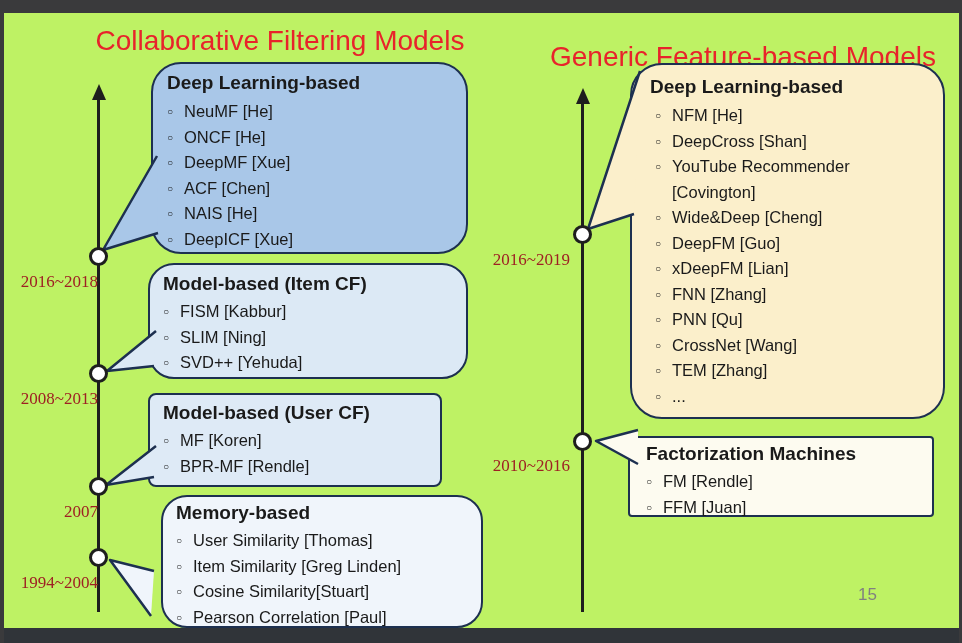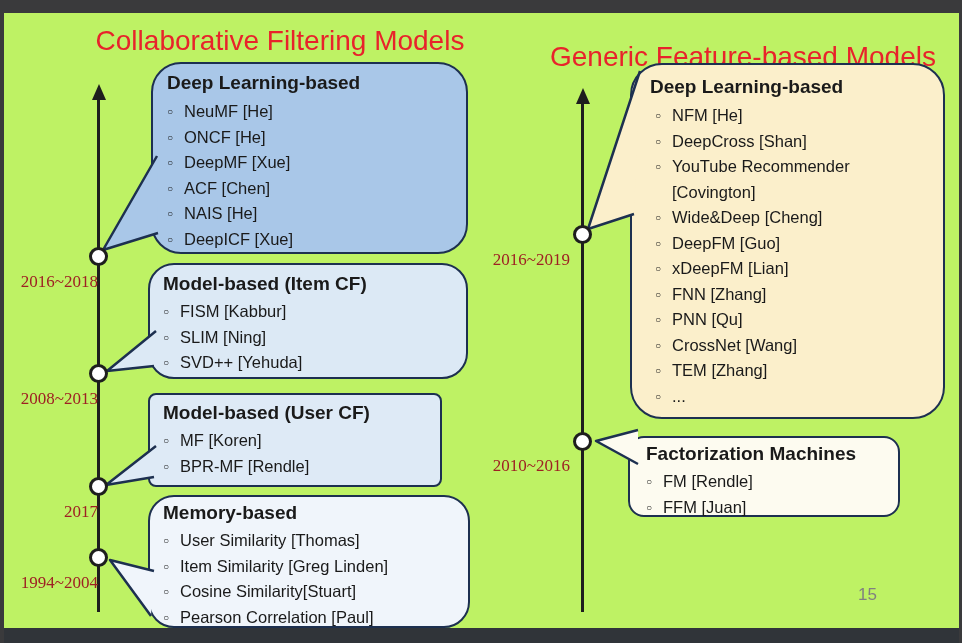--- a/index.html
+++ b/index.html
@@ -52,23 +52,23 @@
   }
   .bubble .hdr { font-size:19px; line-height:24px; font-weight:700; white-space:nowrap; }
   .bubble .items { margin-top:3px; }
   .item { display:flex; font-size:16.5px; line-height:25.5px; }
   .blt { width:17px; flex:0 0 17px; font-size:10px; text-align:left; }
   .itx { white-space:pre-line; }
 
   #b-cf-deep { left:151px; top:62px;  width:317px; height:192px; border-radius:30px; background:var(--b1); padding:7px 10px 0 14px; }
   #b-cf-item { left:148px; top:263px; width:320px; height:116px; border-radius:26px; background:var(--b2); padding:7px 10px 0 13px; }
   #b-cf-user { left:148px; top:393px; width:294px; height:94px;  border-radius:8px; background:var(--b3); padding:6px 10px 0 13px; }
-  #b-cf-mem  { left:148px; top:495px; width:322px; height:133px; border-radius:26px; background:var(--b4); padding:4px 10px 0 13px; }
+  #b-cf-mem  { left:161px; top:495px; width:322px; height:133px; border-radius:26px; background:var(--b4); padding:4px 10px 0 13px; }
   #b-fb-deep { left:630px; top:63px;  width:315px; height:356px; border-radius:32px; background:var(--r1); padding:10px 10px 0 18px; }
-  #b-fb-fm   { left:628px; top:436px; width:272px; height:81px;  border-radius:16px; background:var(--r2); padding:4px 10px 0 16px; }
+  #b-fb-fm   { left:628px; top:436px; width:306px; height:81px;  border-radius:4px; background:var(--r2); padding:4px 10px 0 16px; }
   #b-fb-deep .item { padding-left:5px; }
   #b-cf-deep .items, #b-fb-deep .items { margin-top:4px; }
 
   
   svg.tails { position:absolute; left:0; top:0; z-index:5; pointer-events:none; }
   svg.tails path { stroke:var(--navy); stroke-width:2.5; stroke-linejoin:round; }
   .tail-b1 { fill:var(--b1); }
   .tail-b2 { fill:var(--b2); }
   .tail-b3 { fill:var(--b3); }
   .tail-b4 { fill:var(--b4); }
@@ -89,21 +89,21 @@
   <div class="slide-title rgt">Generic Feature-based Models</div>
 
   <div class="tl-line lft"></div>
   <div class="tl-arrow lft"></div>
 
   <div class="tl-line rgt"></div>
   <div class="tl-arrow rgt"></div>
 
   <div class="tl-date lft" style="top:248px">2016~2018</div>
   <div class="tl-date lft" style="top:365px">2008~2013</div>
-  <div class="tl-date lft" style="top:478px">2017</div>
+  <div class="tl-date lft" style="top:478px">2007</div>
   <div class="tl-date lft" style="top:549px">1994~2004</div>
   <div class="tl-date rgt" style="top:226px">2016~2019</div>
   <div class="tl-date rgt" style="top:432px">2010~2016</div>
 
   <div class="bubble" id="b-cf-deep">
     <div class="hdr">Deep Learning-based</div>
     <div class="items">
       <div class="item">
           <span class="blt">○</span>
           <span class="itx">NeuMF [He]</span>

